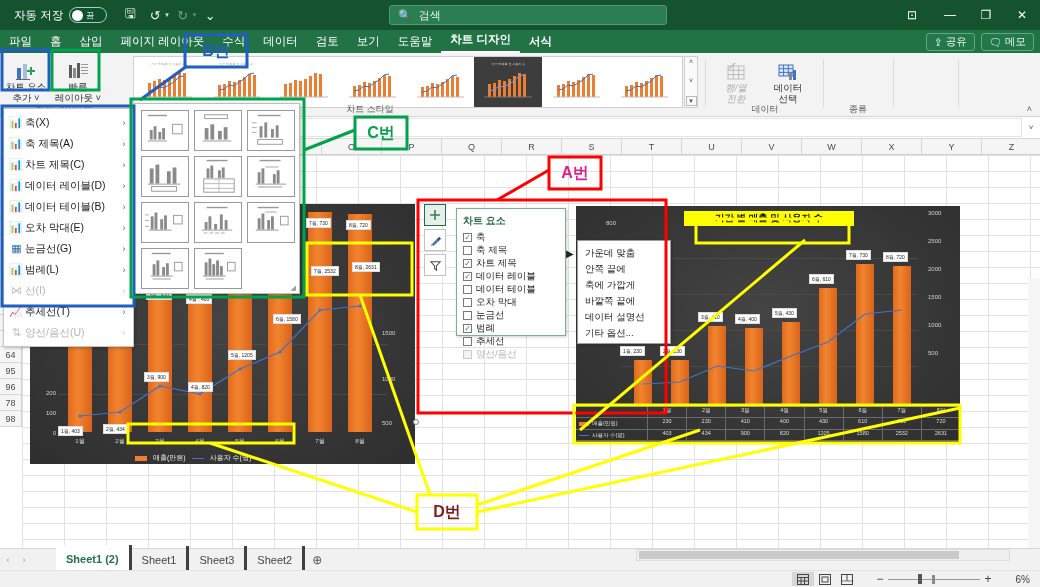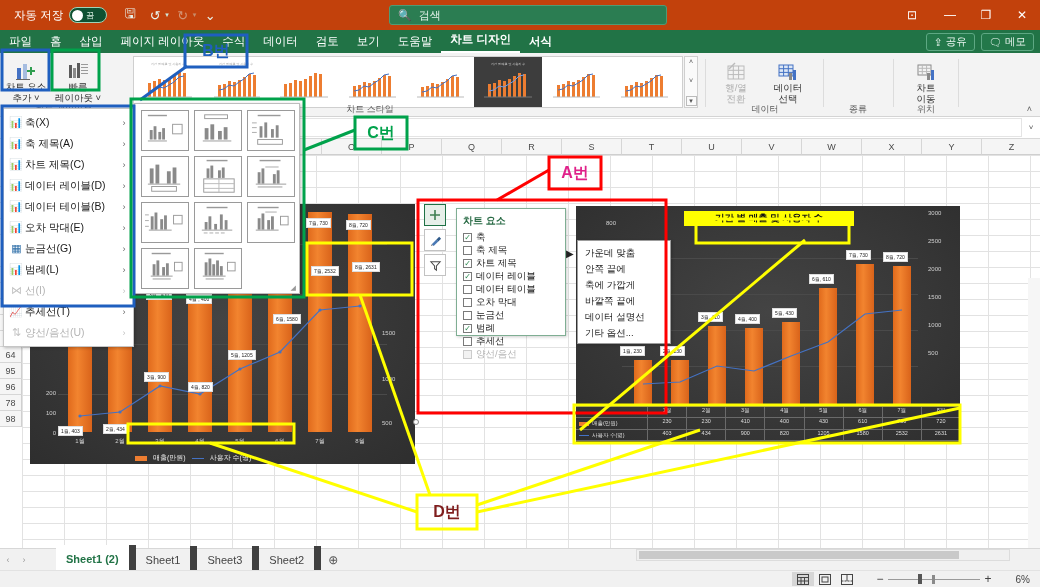--- a/index.html
+++ b/index.html
@@ -6,21 +6,21 @@
   html, body { margin:0; padding:0; }
   body {
     width:1040px; height:587px; overflow:hidden;
     font-family:"Liberation Sans", sans-serif;
     font-size:11px; color:#222; background:#fff; position:relative;
   }
 
   
   #titlebar {
     position:absolute; left:0; top:0; width:1040px; height:30px;
-    background:#c2410c; color:#fff; display:flex; align-items:center;
+    background:#14532d; color:#fff; display:flex; align-items:center;
   }
   .autosave { display:flex; align-items:center; gap:6px; margin-left:14px; font-size:11.5px; }
   .toggle-pill {
     width:38px; height:16px; border-radius:9px; background:#0f5132;
     border:1px solid #9fd3b8; display:flex; align-items:center; position:relative;
   }
   .toggle-knob { width:11px; height:11px; border-radius:50%; background:#fff; margin-left:2px; }
   .toggle-txt { font-size:8px; color:#dff3e7; margin-left:3px; }
   .qat { display:flex; align-items:center; gap:3px; margin-left:12px; }
   .qat-btn {
@@ -65,21 +65,21 @@
   .rgroup { position:absolute; top:0; height:64px; }
   .rgroup .glabel {
     position:absolute; bottom:1px; left:0; right:0; text-align:center;
     font-size:9px; color:#5a5a5a;
   }
   .bigbtn {
     width:52px; display:flex; flex-direction:column; align-items:center;
     padding-top:3px; font-size:9.5px; color:#303030; text-align:center; line-height:1.12;
   }
   .bigbtn .ic { height:24px; display:flex; align-items:flex-end; justify-content:center; }
-  .bigbtn.dis { color:#b0b0b0; }
+  .bigbtn.dis { color:#b0b0b0;font-style:italic; }
   .sep { position:absolute; top:6px; width:1px; height:48px; background:#dcdcdc; }
 
   
   #stylegal {
     position:absolute; left:133px; top:3px; width:550px; height:52px;
     border:1px solid #cfcfcf; background:#fff; display:flex; overflow:hidden;
   }
   .sthumb { width:68px; height:50px; border-right:1px solid #e6e6e6; position:relative; background:#fff; }
   .sthumb.sel { background:#3d3d3d; }
   #galscroll {
@@ -182,21 +182,21 @@
     position:absolute; border:3px solid; background:rgba(255,255,255,0);
     display:flex; align-items:center; justify-content:center;
     font-weight:bold; font-size:16px;
   }
 
   #statusbar {
     position:absolute; left:0; top:548px; width:1040px; height:22px;
     background:#f1f1f1; border-top:1px solid #d7d7d7; display:flex; align-items:center;
   }
   .navarrow { width:16px; text-align:center; color:#9a9a9a; font-size:9px; }
-  .sheettab { padding:8px 10px; font-size:11px; color:#444; border-right:7px solid #404040; }
+  .sheettab { padding:8px 10px; font-size:11px; color:#444; border-right:3px solid #404040; }
   .sheettab.active { color:#217346; font-weight:bold; background:#fff; border-bottom:2px solid #217346; }
   #addsheet { width:24px; text-align:center; color:#555; font-size:12px; }
   #bottombar {
     position:absolute; left:0; top:570px; width:1040px; height:17px;
     background:#f1f1f1; display:flex; align-items:center; border-top:1px solid #e2e2e2;
   }
   .viewbtn { width:22px; height:14px; display:flex; align-items:center; justify-content:center;
              font-size:11px; color:#444; }
   .viewbtn.act { background:#d6d6d6; }
   #zoomtxt { font-size:10px; color:#444; width:34px; text-align:right; }
@@ -488,40 +488,20 @@
   </div>
 
   <div class="sep" style="left:823px"></div>
 
   <div class="rgroup" style="left:826px;width:64px">
     <div class="glabel">종류</div>
   </div>
 
   <div class="sep" style="left:893px"></div>
 
-  <div class="rgroup" style="left:896px;width:60px">
-    <div style="display:flex;justify-content:center;padding-top:3px">
-      <div class="bigbtn">
-        <span class="ic">
-          <svg width="24" height="22" viewBox="0 0 24 22">
-              <rect x="4" y="4" width="13" height="10" fill="none" stroke="#8a8a8a"></rect>
-              <line x1="4" y1="7.3" x2="17" y2="7.3" stroke="#b9b9b9"></line>
-              <line x1="4" y1="10.6" x2="17" y2="10.6" stroke="#b9b9b9"></line>
-              <line x1="8.3" y1="4" x2="8.3" y2="14" stroke="#b9b9b9"></line>
-              <line x1="12.6" y1="4" x2="12.6" y2="14" stroke="#b9b9b9"></line>
-              <rect x="13" y="12" width="3" height="7" fill="#8a8a8a"></rect>
-              <rect x="17" y="9" width="3" height="10" fill="#4472c4"></rect>
-            </svg>
-        </span>
-        <span>차트</span>
-        <span>이동</span>
-      </div>
-    </div>
-    <div class="glabel">위치</div>
-  </div>
 
   <div class="sep" style="left:958px"></div>
   <div style="position:absolute;right:8px;bottom:2px;font-size:9px;color:#666">˄</div>
 </div>
 
 <div id="formulabar">
   <div id="namebox"></div>
   <div id="fxzone"></div>
   <div id="formulainput"></div>
   <div id="fbcaret">˅</div>

